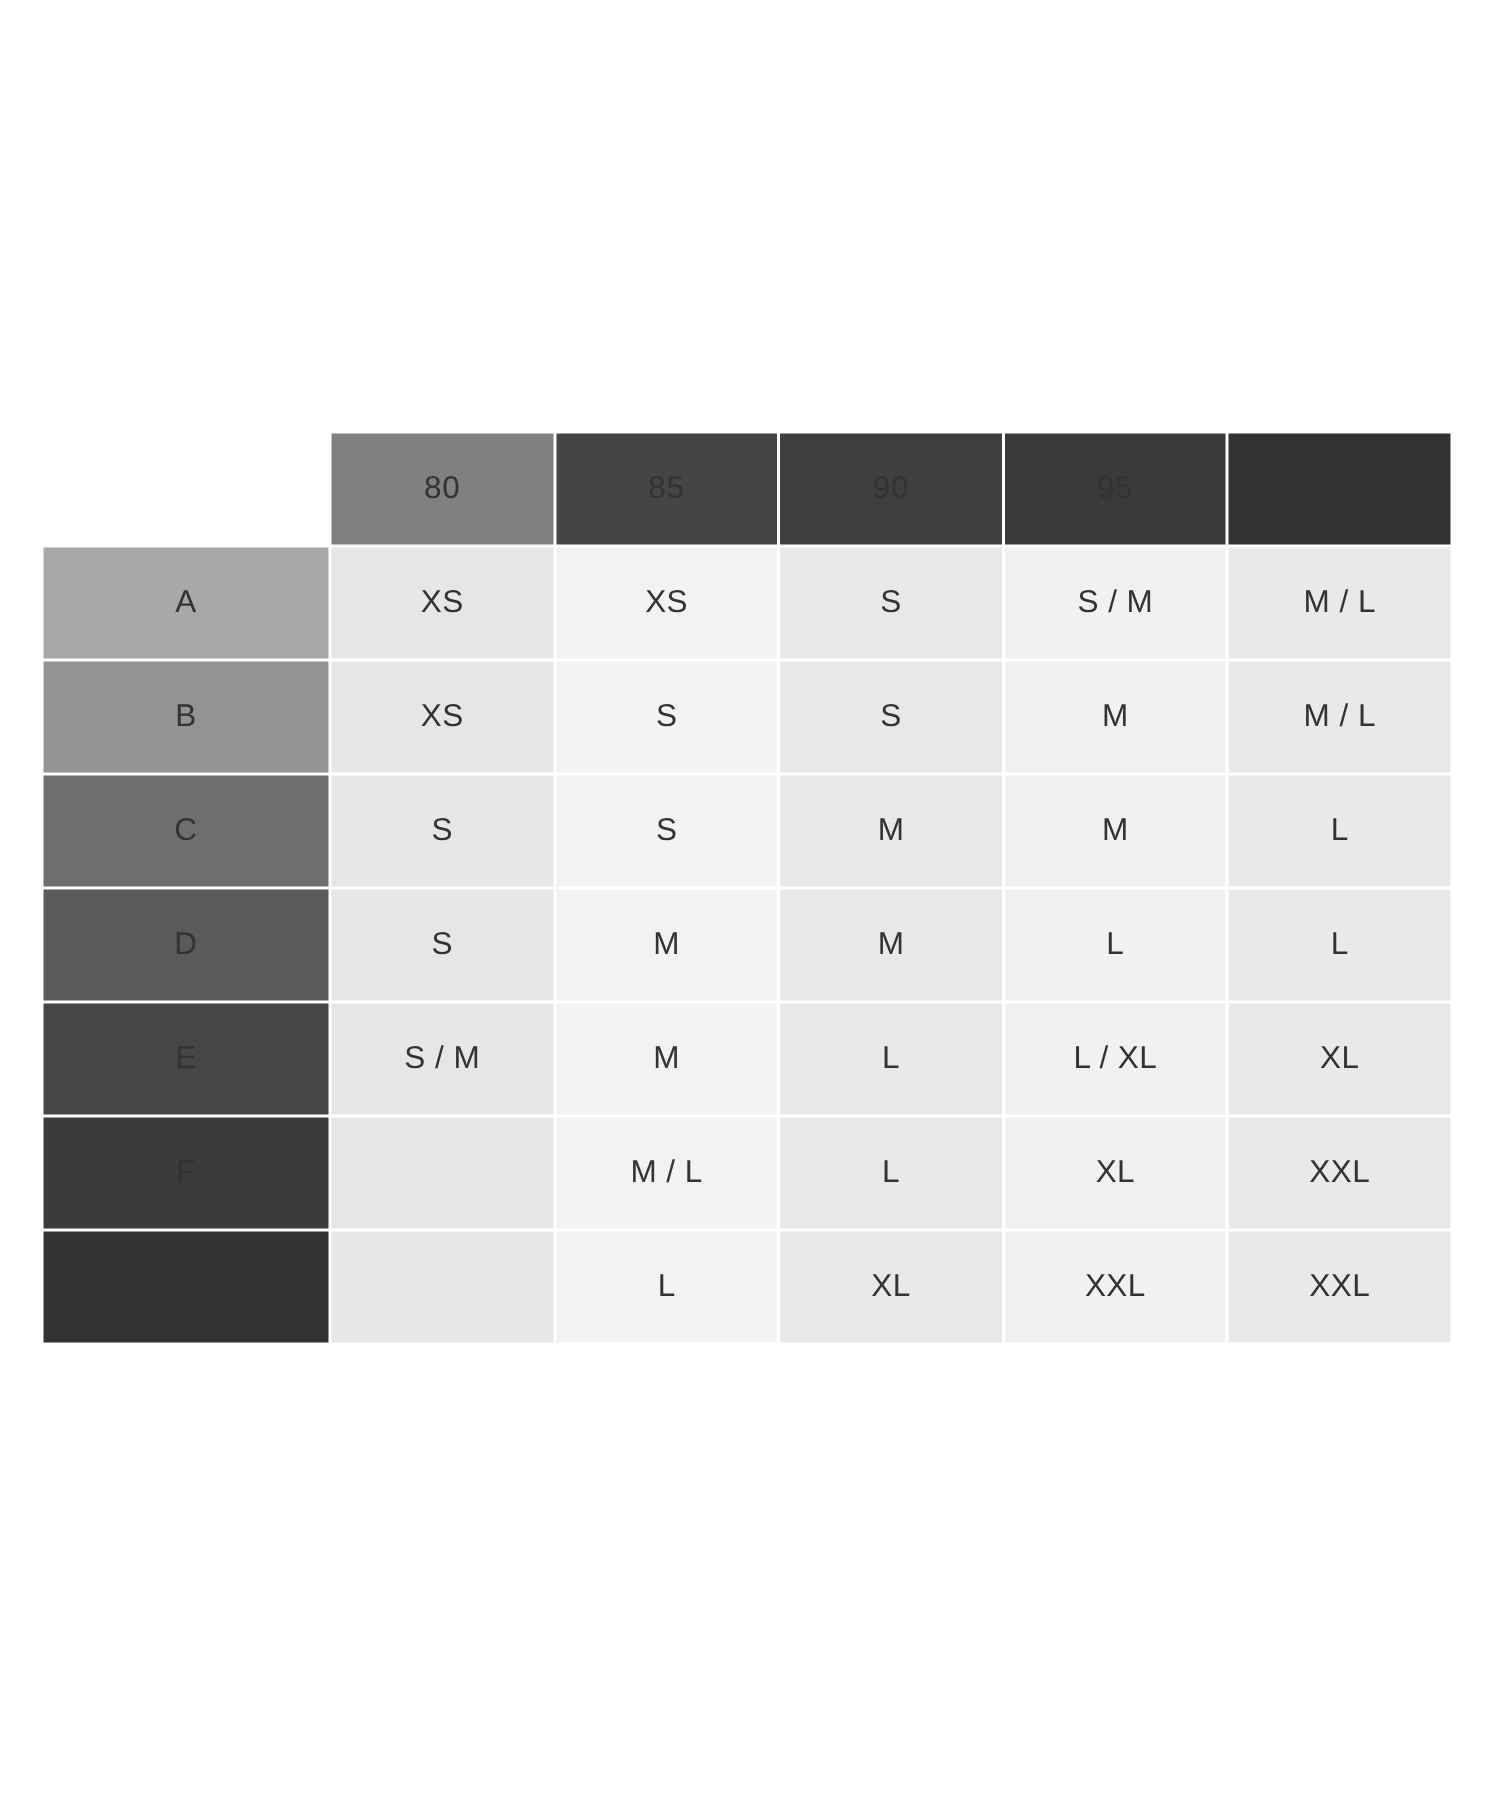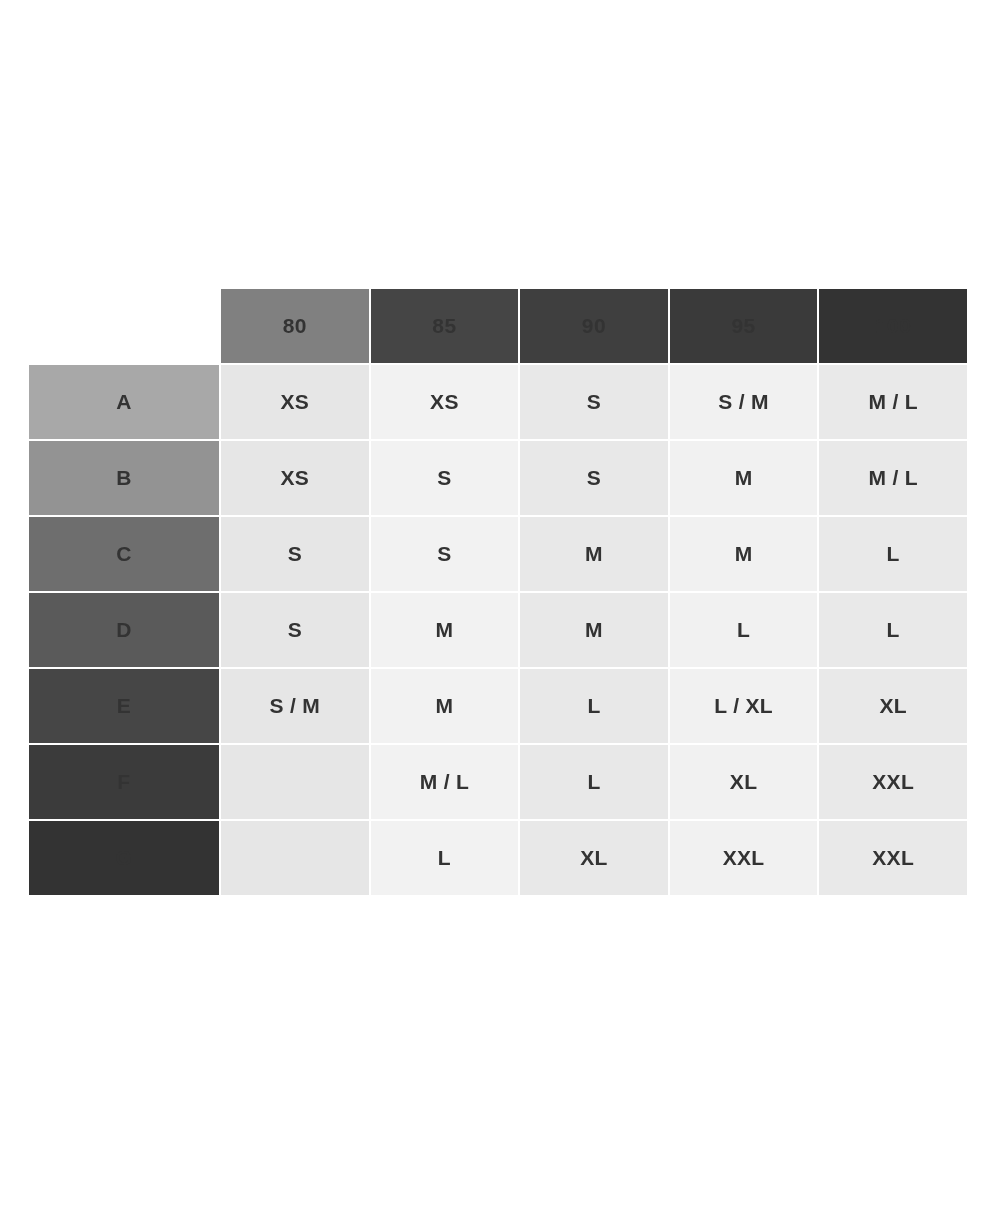--- a/index.html
+++ b/index.html
@@ -26,21 +26,21 @@
     table-layout: fixed;
     width: 942px;
   }
   table.size-table td,
   table.size-table th {
     padding: 0;
     margin: 0;
     height: 74px;
     text-align: center;
     vertical-align: middle;
-    font-weight: bold;
+    font-weight: normal;
     font-size: 21px;
     color: #333333;
   }
   col.rowhead-col { width: 188px; }
   col.data-col { width: 146px; }
 
   .corner-cell {
     background: transparent;
   }
   th.col-head {

